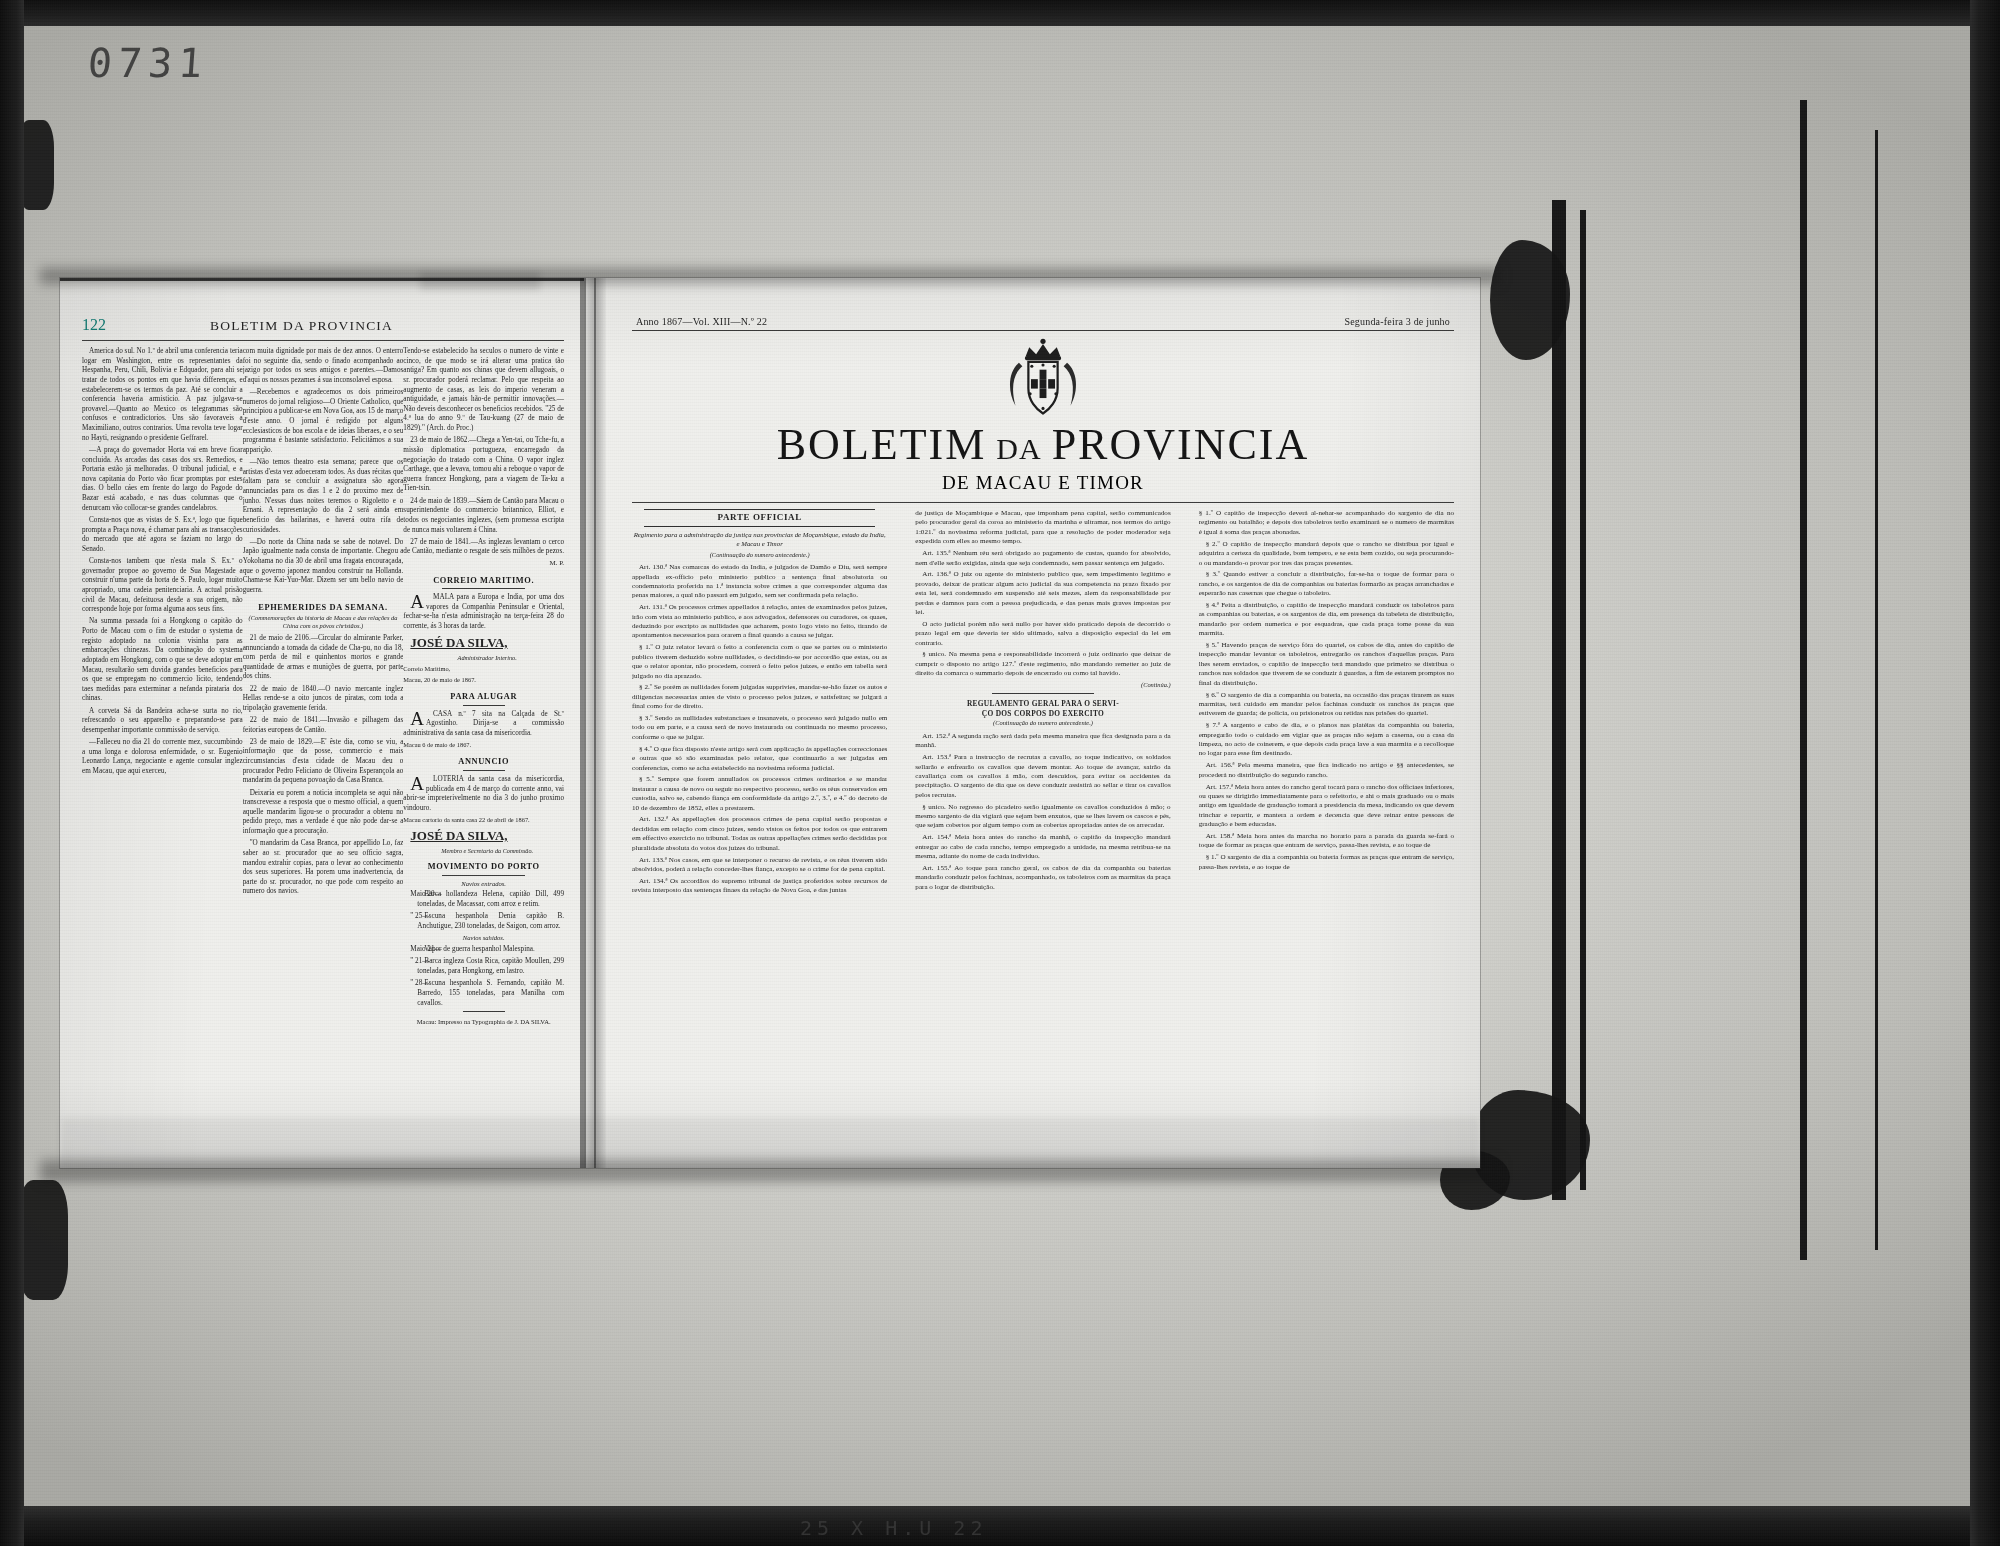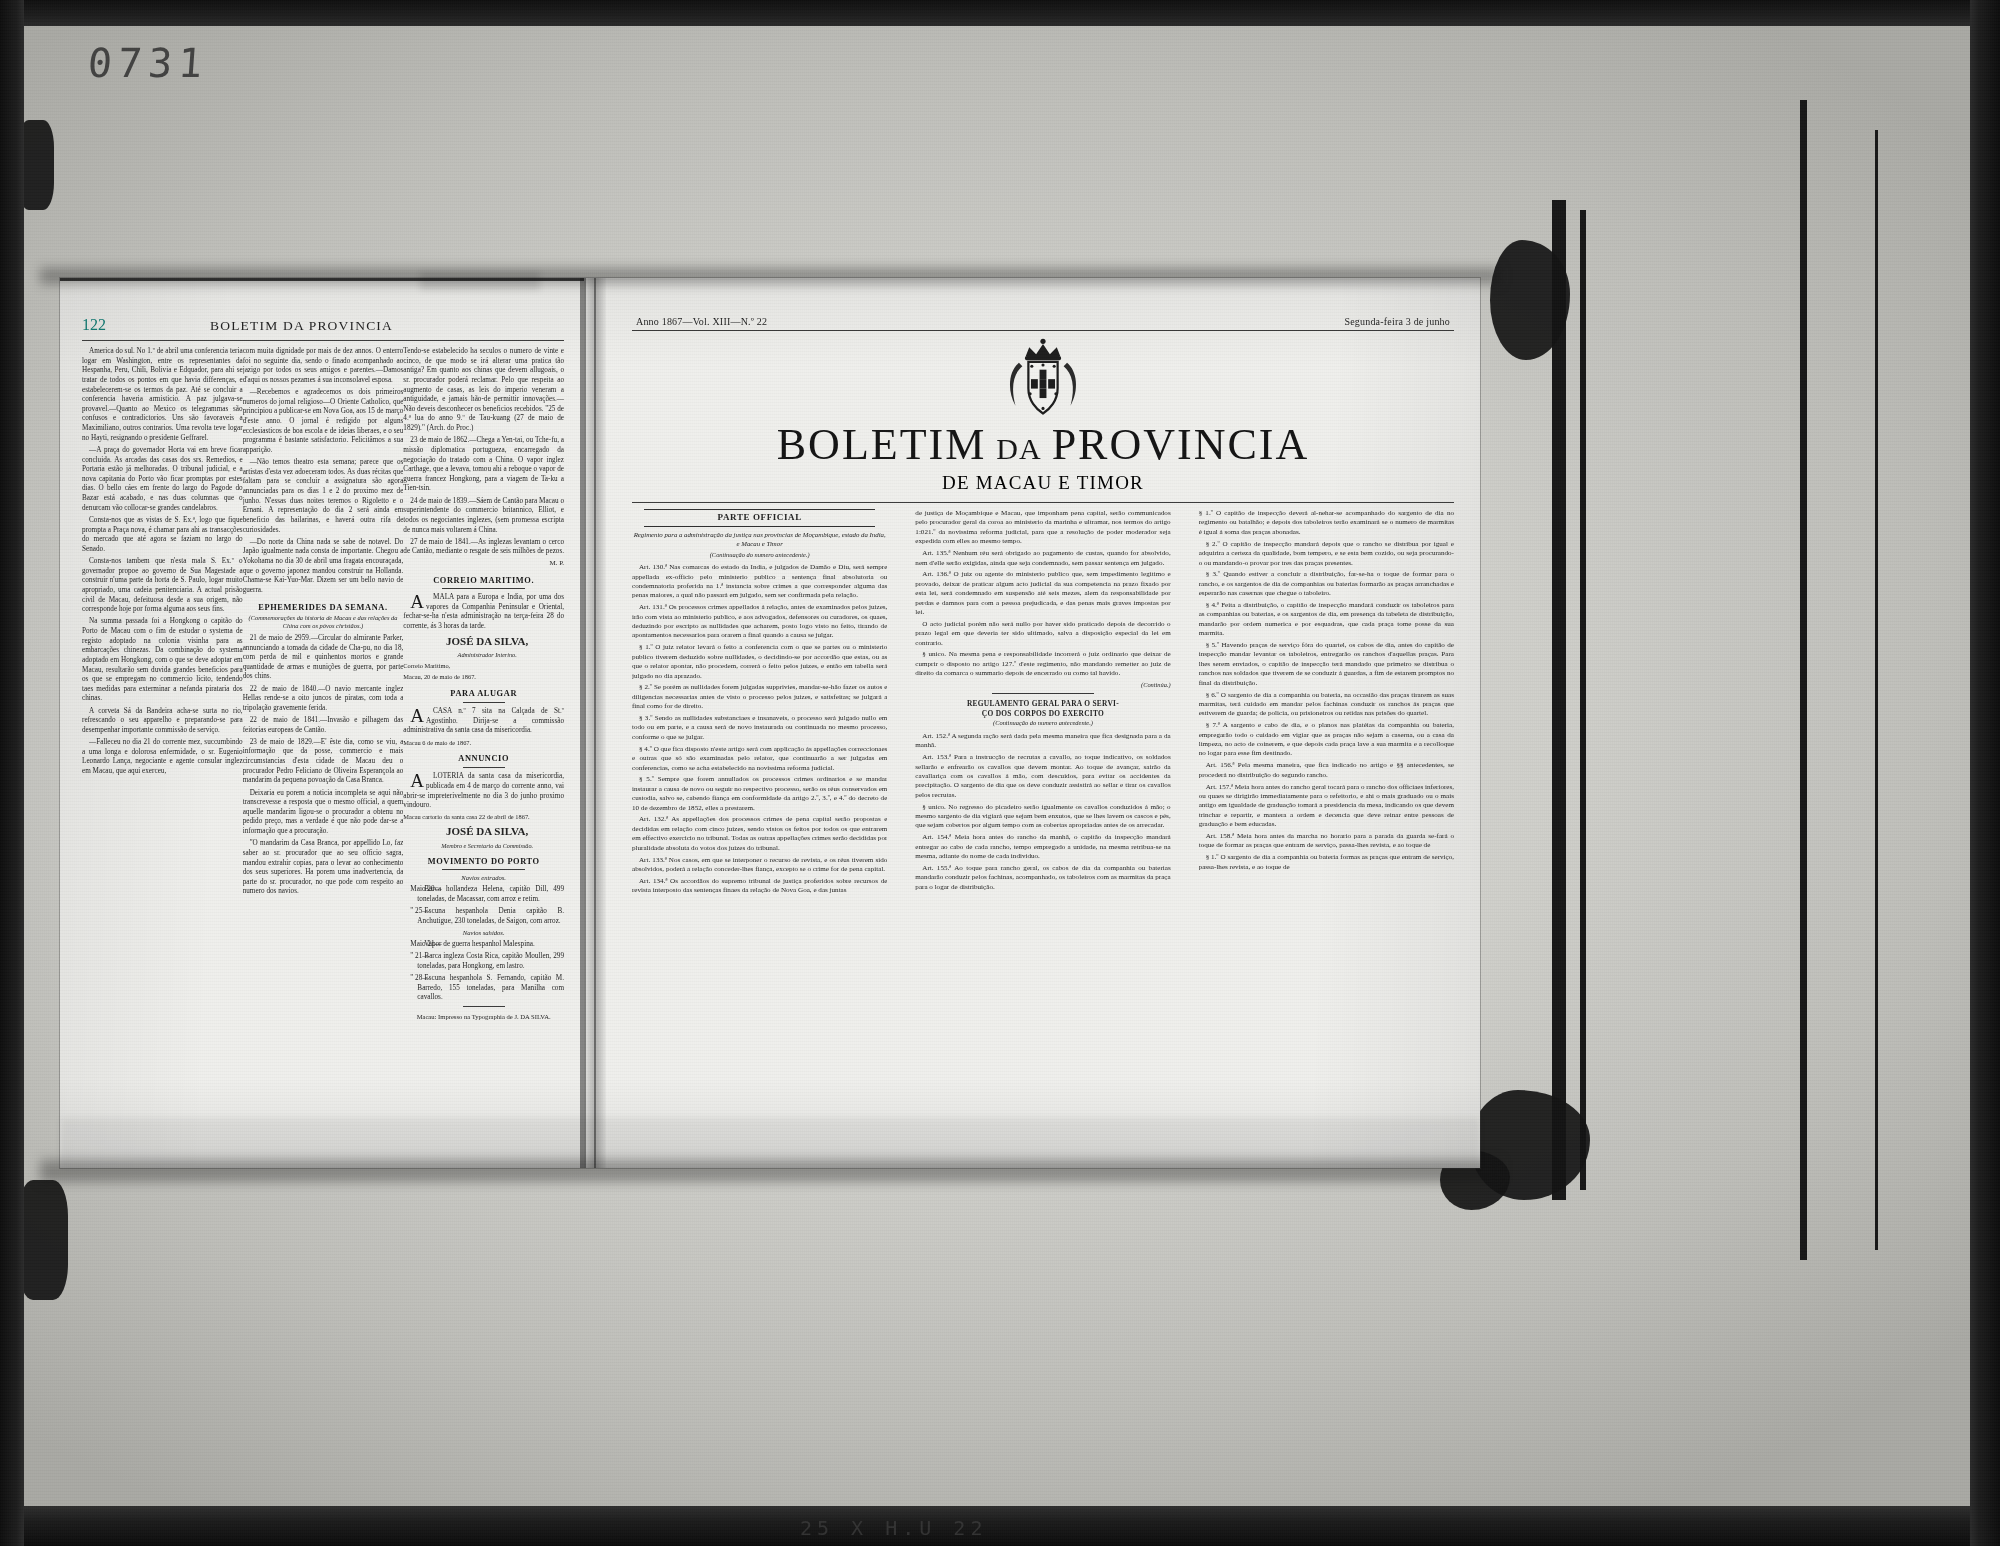--- a/index.html
+++ b/index.html
@@ -200,25 +200,25 @@
     background: #3a3a3a;
     margin: 3px auto 4px auto;
   }
   .sig {
     text-align: right;
     font-size: 7px;
     margin: 2px 0 4px 0;
     text-indent: 0;
   }
   .sig-c {
-    text-align: center;
-    font-size: 11px;
+    font-size: 13px;
     font-weight: bold;
     text-indent: 0;
     margin: 2px 0 0 0;
+    text-decoration: underline;
   }
   .sig-c-sub {
     text-align: center;
     font-size: 6.2px;
     font-style: italic;
     text-indent: 0;
     margin: 0 0 3px 0;
   }
   .dropcap-line { text-indent: 0; }
   .dropcap {
@@ -419,21 +419,21 @@
 
         <div class="col">
           <p class="noind">com muita dignidade por mais de dez annos.  O enterro foi no seguinte dia, sendo o finado acompanhado ao jazigo por todos os seus amigos e parentes.—Damos d'aqui os nossos pezames á sua inconsolavel esposa.</p>
           <p>—Recebemos e agradecemos os dois primeiros numeros do jornal religioso—O Oriente Catholico, que principiou a publicar-se em Nova Goa, aos 15 de março d'este anno.  O jornal é redigido por alguns ecclesiasticos de boa escola e de ideias liberaes, e o seu programma é bastante satisfactorio.  Felicitâmos a sua apparição.</p>
           <p>—Não temos theatro esta semana; parece que os artistas d'esta vez adoeceram todos.  As duas récitas que faltam para se concluir a assignatura são agora annunciadas para os dias 1 e 2 do proximo mez de junho.  N'essas duas noites teremos o Rigoletto e o Ernani.  A representação do dia 2 será ainda em beneficio das bailarinas, e haverá outra rifa de curiosidades.</p>
           <p>—Do norte da China nada se sabe de notavel.  Do Japão igualmente nada consta de importante.  Chegou a Yokohama no dia 30 de abril uma fragata encouraçada, que o governo japonez mandou construir na Hollanda.  Chama-se Kai-Yuo-Mar.  Dizem ser um bello navio de guerra.</p>
 
           <div class="sechead">EPHEMERIDES DA SEMANA.</div>
           <div class="sechead-sub">(Commemorações da historia de Macau e das relações da China com os póvos christãos.)</div>
 
-          <p>21 de maio de 2959.—Circular do almirante Parker, annunciando a tomada da cidade de Cha-pu, no dia 18, com perda de mil e quinhentos mortos e grande quantidade de armas e munições de guerra, por parte dos chins.</p>
+          <p>21 de maio de 2106.—Circular do almirante Parker, annunciando a tomada da cidade de Cha-pu, no dia 18, com perda de mil e quinhentos mortos e grande quantidade de armas e munições de guerra, por parte dos chins.</p>
           <p>22 de maio de 1840.—O navio mercante inglez Hellas rende-se a oito juncos de piratas, com toda a tripolação gravemente ferida.</p>
           <p>22 de maio de 1841.—Invasão e pilhagem das feitorias europeas de Cantão.</p>
           <p>23 de maio de 1829.—E' êste dia, como se viu, a informação que da posse, commercio e mais circumstancias d'esta cidade de Macau deu o procurador Pedro Feliciano de Oliveira Esperançola ao mandarim da pequena povoação da Casa Branca.</p>
           <p>Deixaria eu porem a noticia incompleta se aqui não transcrevesse a resposta que o mesmo official, a quem aquelle mandarim ligou-se o procurador a obtenu no pedido preço, mas a verdade é que não pode dar-se a informação que a procuração.</p>
           <p>"O mandarim da Casa Branca, por appellido Lo, faz saber ao sr. procurador que ao seu officio sagra, mandou extrahir copias, para o levar ao conhecimento dos seus superiores.  Ha porem uma inadvertencia, da parte do sr. procurador, no que pode com respeito ao numero dos navios.</p>
         </div>
 
         <div class="col">
           <p class="noind">Tendo-se estabelecido ha seculos o numero de vinte e cinco, de que modo se irá alterar uma pratica tão antiga?  Em quanto aos chinas que devem allugoais, o sr. procurador poderá reclamar.  Pelo que respeita ao augmento de casas, as leis do imperio veneram a antiguidade, e jamais hão-de permittir innovações.—Não deveis desconhecer os beneficios recebidos.  "25 de 4.ª lua do anno 9.º de Tau-kuang (27 de maio de 1829)."  (Arch. do Proc.)</p>
           <p>23 de maio de 1862.—Chega a Yen-tai, ou Tche-fu, a missão diplomatica portugueza, encarregado da negociação do tratado com a China.  O vapor inglez Carthage, que a levava, tomou ahi a reboque o vapor de guerra francez Hongkong, para a viagem de Ta-ku a Tien-tsin.</p>

